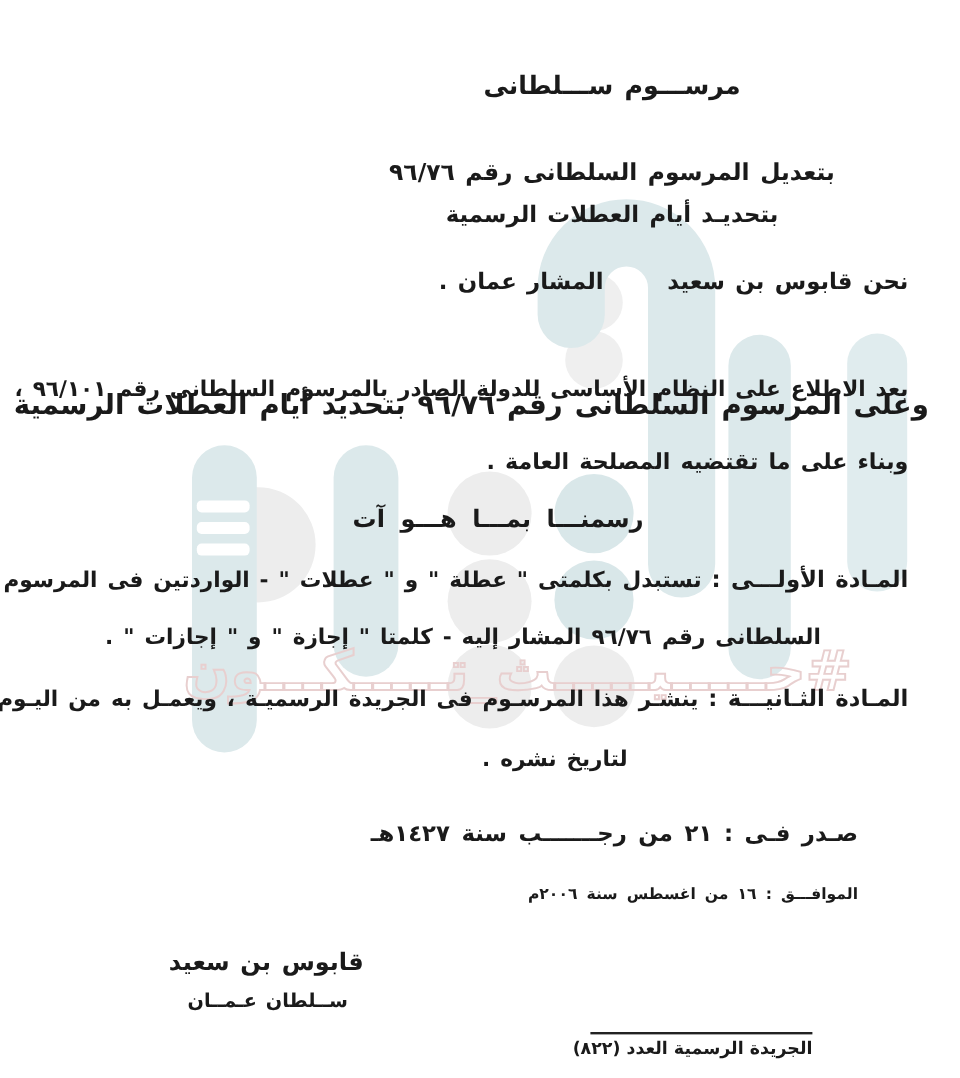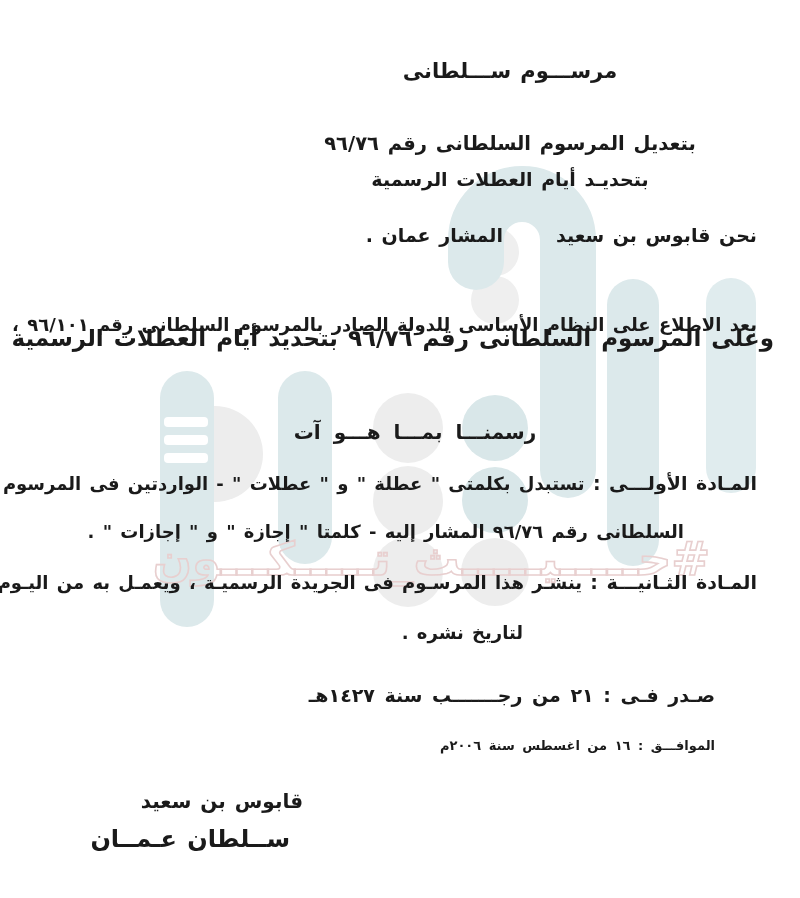--- a/index.html
+++ b/index.html
@@ -44,21 +44,21 @@
   .p3{top:374px;right:43px;font-size:18.5px;}
   .decree{top:420px;left:30px;right:0;text-align:center;font-size:20px;word-spacing:6px;}
   .a1l1{top:472px;right:43px;font-size:18px;}
   .a1l2{top:521px;right:116px;font-size:18px;margin-left:29px;}
   .a2l1{top:571px;right:43px;font-size:18px;}
   .a2l2{top:622px;right:277px;font-size:18px;margin-left:36px;}
   .art-label{font-size:19px;}
   .hijri{top:684px;right:85px;font-size:19px;word-spacing:3px;}
   .greg{top:738px;right:85px;font-size:13px;word-spacing:3px;}
   .sig1{top:789px;right:497px;font-size:20px;}
-  .sig2{top:824px;right:510px;font-size:24px;}
+  .sig2{top:824px;right:510px;font-size:16px;}
   .footer{
     position:absolute;top:860px;right:123px;width:185px;
     border-top:2px solid #222;
     padding-top:4px;
     text-align:center;
   }
   .footer-text{font-size:14.5px;font-weight:bold;white-space:nowrap;direction:rtl;}
 </style>
 </head>
 <body>
@@ -96,20 +96,21 @@
     <div class="line center-block t1">مرســـوم ســـلطانى</div>
     <div class="line center-block t3">بتعديل المرسوم السلطانى رقم ٩٦/٧٦</div>
     <div class="line center-block t4">بتحديـد أيام العطلات الرسمية</div>
 
     <div class="line salutation">
       <span>نحن قابوس بن سعيد</span><span class="sal-gap"></span><span>المشار عمان .</span>
     </div>
 
     <div class="line p1">بعد الاطلاع على النظام الأساسى للدولة الصادر بالمرسوم السلطانى رقم ٩٦/١٠١ ،</div>
     <div class="line p2">وعلى المرسوم السلطانى رقم ٩٦/٧٦ بتحديد أيام العطلات الرسمية وتعديلاته ،</div>
+    <div class="line p3">وبناء على ما تقتضيه المصلحة العامة .</div>
 
     <div class="line decree">رسمنـــا بمـــا هـــو آت</div>
 
     <div class="line a1l1">
       <span class="art-label">المـادة الأولـــى :</span>
       <span>تستبدل بكلمتى " عطلة " و " عطلات " - الواردتين فى المرسوم</span>
     </div>
     <div class="line a1l2">السلطانى رقم ٩٦/٧٦ المشار إليه - كلمتا " إجازة " و " إجازات " .</div>
 
     <div class="line a2l1">
@@ -117,15 +118,18 @@
       <span>ينشـر هذا المرسـوم فى الجريدة الرسميـة ، ويعمـل به من اليـوم التـالى</span>
     </div>
     <div class="line a2l2">لتاريخ نشره .</div>
 
     <div class="line hijri">صـدر فـى : ٢١ من رجـــــــب سنة ١٤٢٧هـ</div>
     <div class="line greg">الموافـــق : ١٦ من اغسطس سنة ٢٠٠٦م</div>
 
     <div class="line sig1">قابوس بن سعيد</div>
     <div class="line sig2">ســلطان عـمــان</div>
 
+    <div class="footer">
+      <div class="footer-text">الجريدة الرسمية العدد (٨٢٢)</div>
+    </div>
 
   </div>
 </div>
 
 </body></html>

